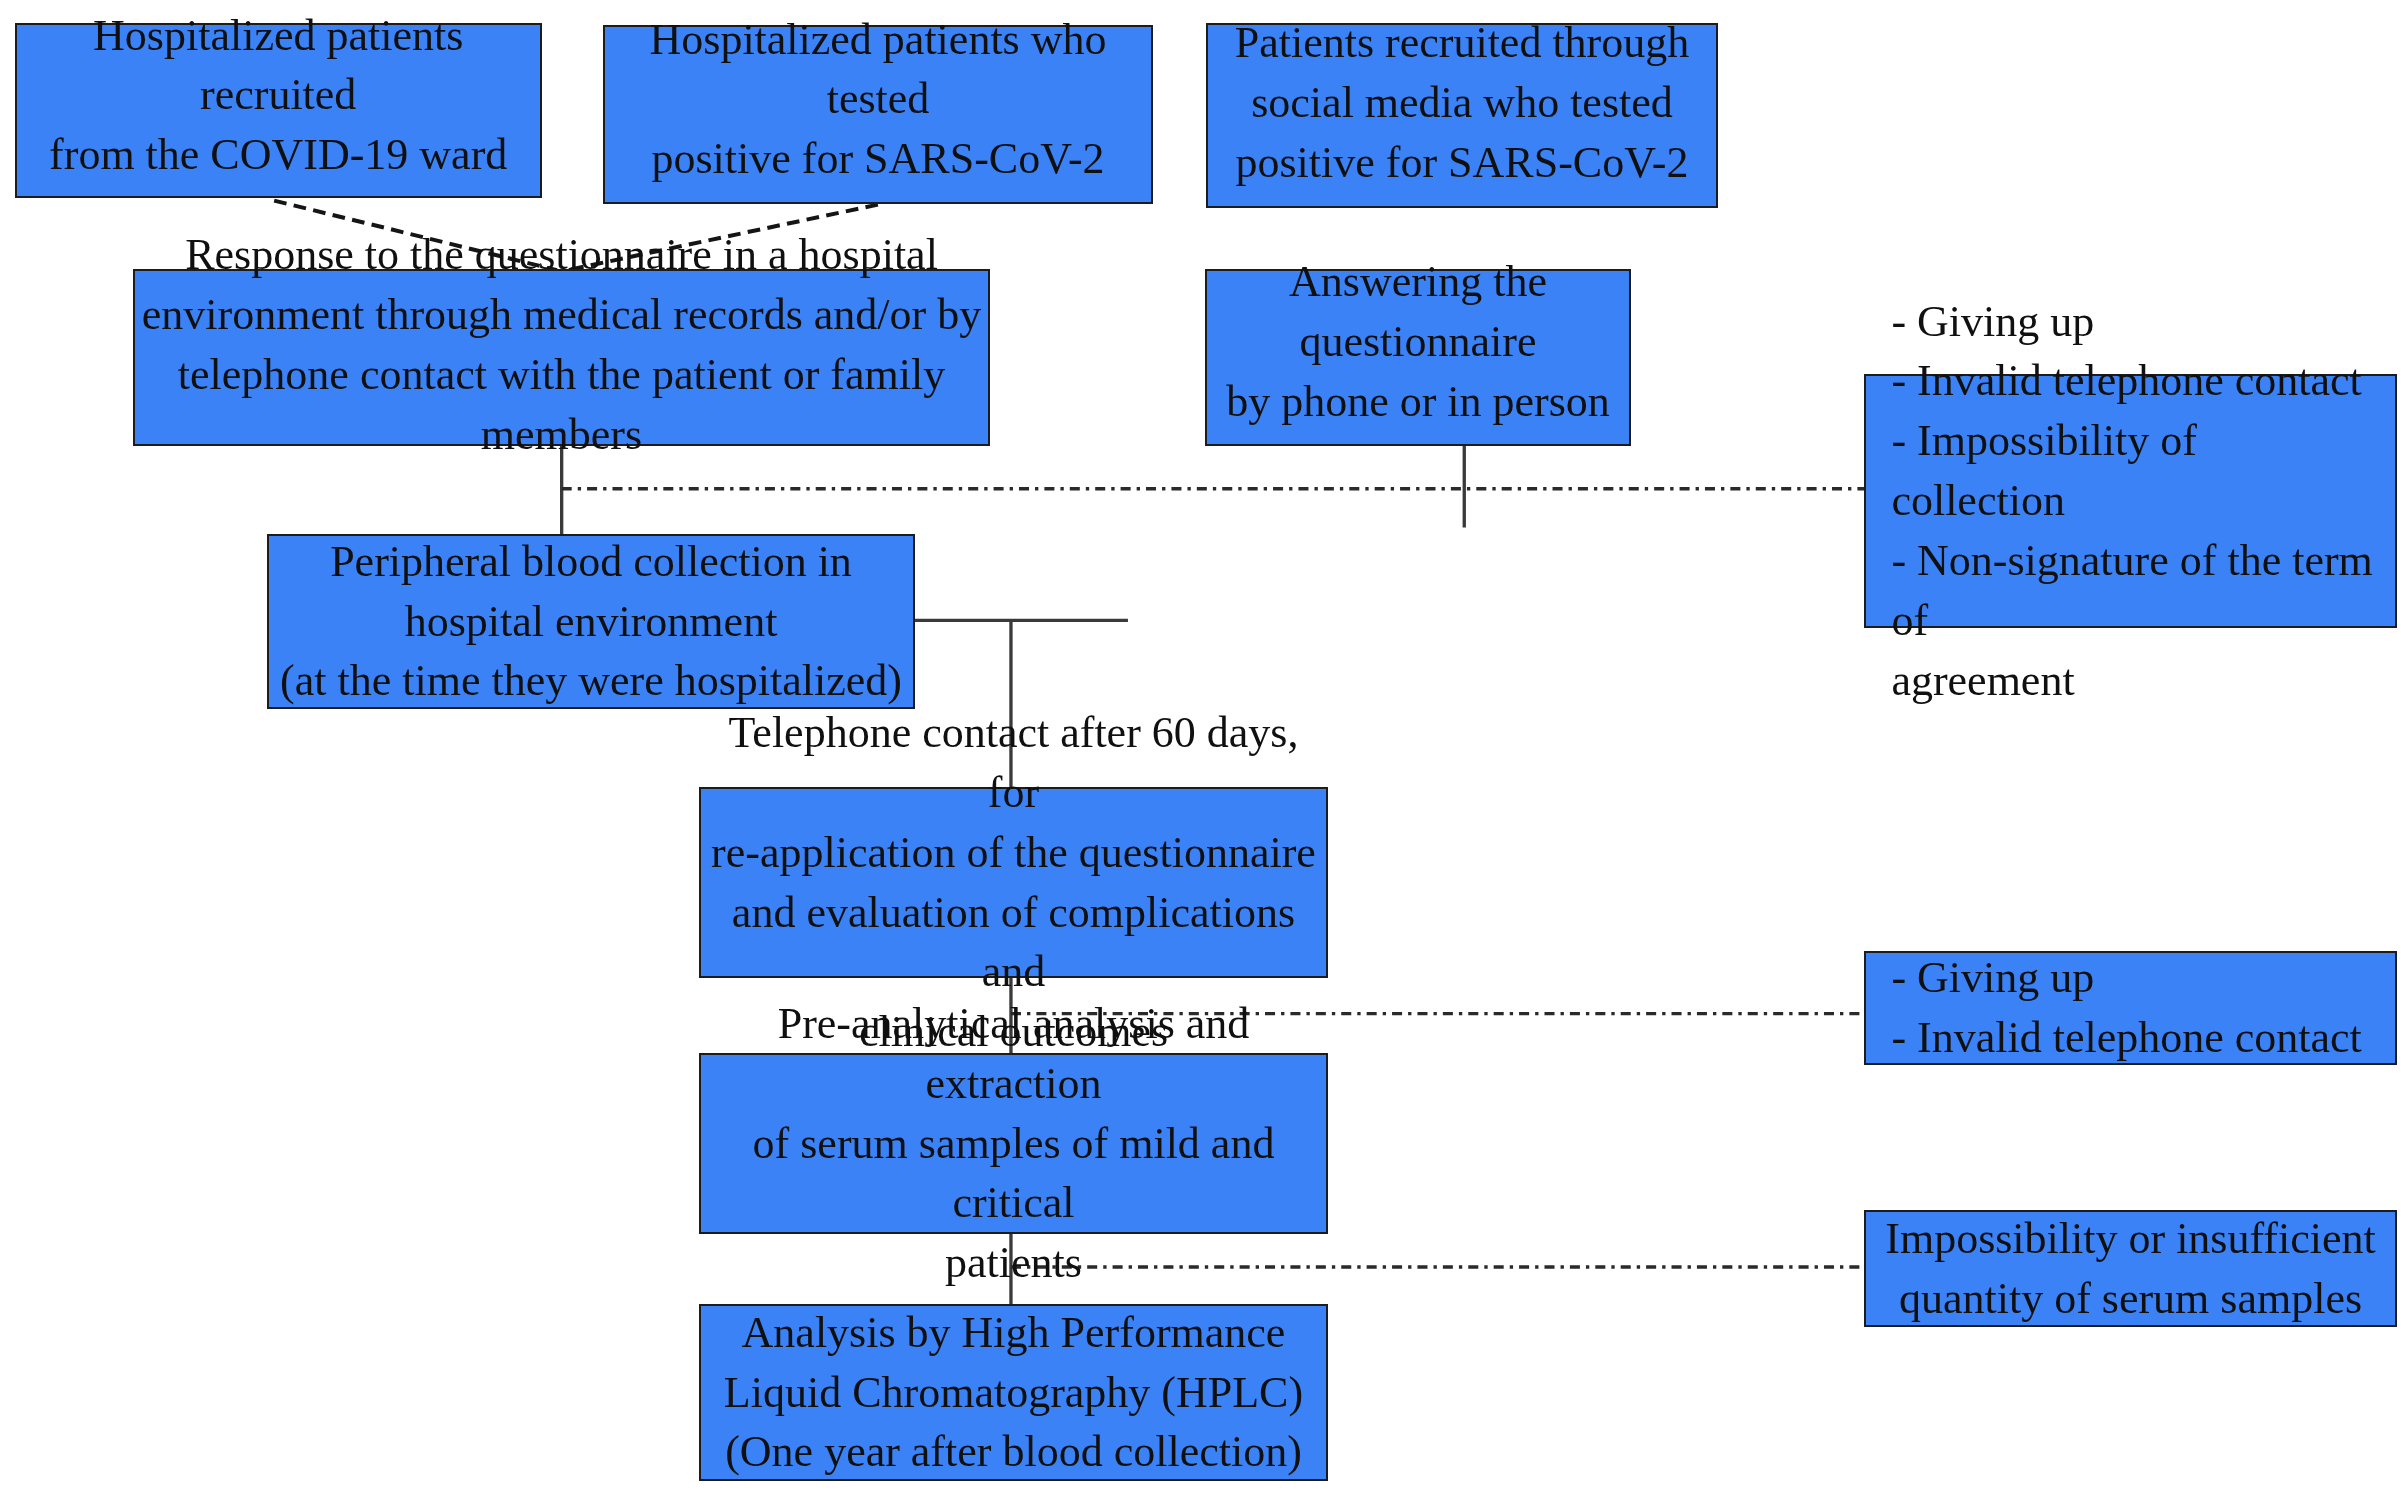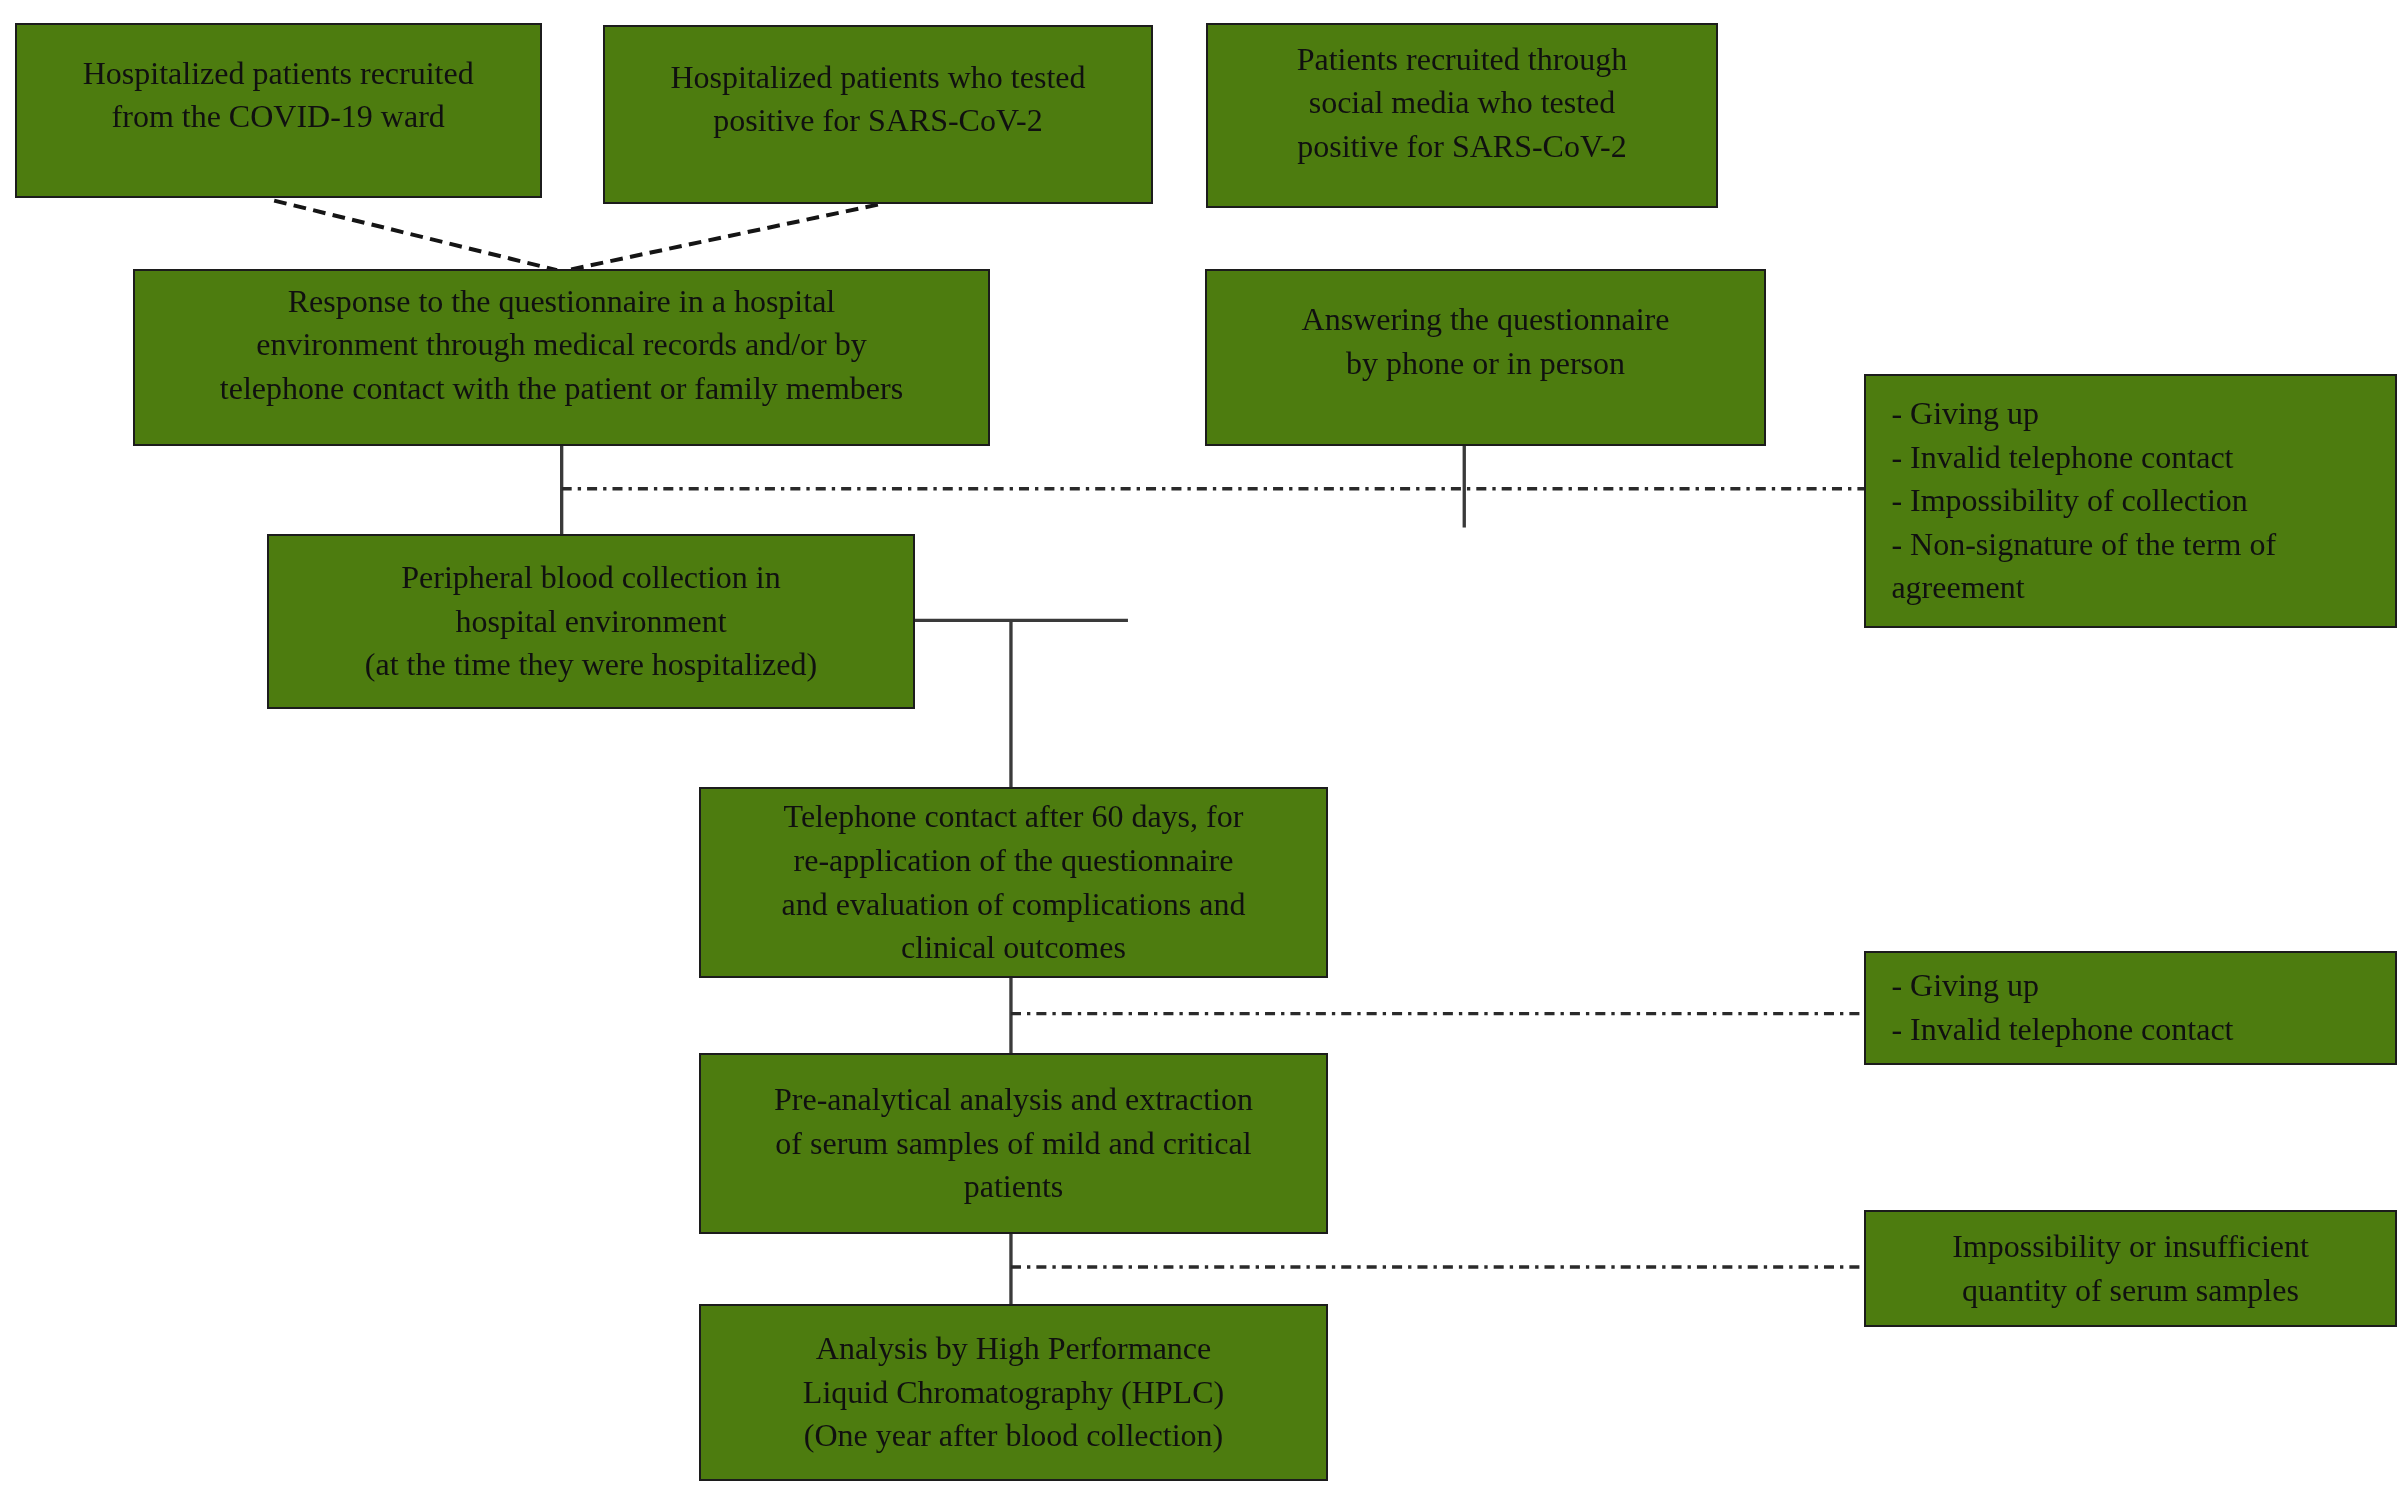--- a/index.html
+++ b/index.html
@@ -13,44 +13,44 @@
   }
   #connectors {
     position: absolute;
     left: 0; top: 0;
     width: 2401px; height: 1509px;
   }
   .node {
     position: absolute;
     box-sizing: border-box;
     border: 2.7px solid #1c1c1c;
-    background: #4d7c0f;
+    background: #3b82f6;
     display: flex;
     align-items: center;
     justify-content: center;
     text-align: center;
     white-space: pre-line;
-    font-size: 32px;
+    font-size: 44px;
     line-height: 1.36;
   }
   .node.left-align {
     justify-content: flex-start;
     text-align: left;
     padding-left: 25.4px;
     padding-right: 19px;
   }
   .node.bias-up { padding-bottom: 31px; }
   .node.bias-up-sm { padding-bottom: 25px; }
 
   
   #box-a { left: 14.7px;   top: 23.4px;   width: 527px;  height: 175px; }
   #box-b { left: 603px;  top: 25.4px;   width: 550px;  height: 179px; }
   #box-c { left: 1206px; top: 23px;   width: 512px;  height: 185px; }
   #box-d { left: 133px;  top: 269px;  width: 857px; height: 177px; }
-  #box-e { left: 1205px; top: 269px;  width: 561px;  height: 177px; }
+  #box-e { left: 1205px; top: 269px;  width: 426px;  height: 177px; }
   #box-f { left: 1864px; top: 374px;  width: 533px;  height: 254px; }
   #box-g { left: 267px;  top: 534px;  width: 648px;  height: 175px; }
   #box-h { left: 1127px; top: 525px;  width: 665px;  height: 181px; }
   #box-i { left: 699px; top: 787px; width: 629px;  height: 191px; }
   #box-j { left: 1864px; top: 951px; width: 533px;  height: 114px; }
   #box-k { left: 699px; top: 1053px; width: 629px;  height: 181px; }
   #box-l { left: 1864px; top: 1210px; width: 533px;  height: 117px; }
   #box-m { left: 699px; top: 1304px; width: 629px;  height: 177px; }
 </style>
 </head>

